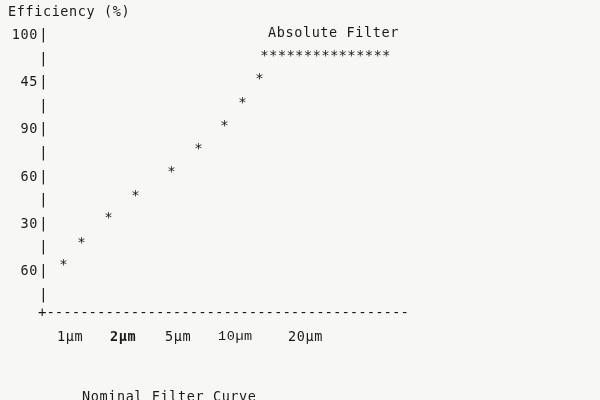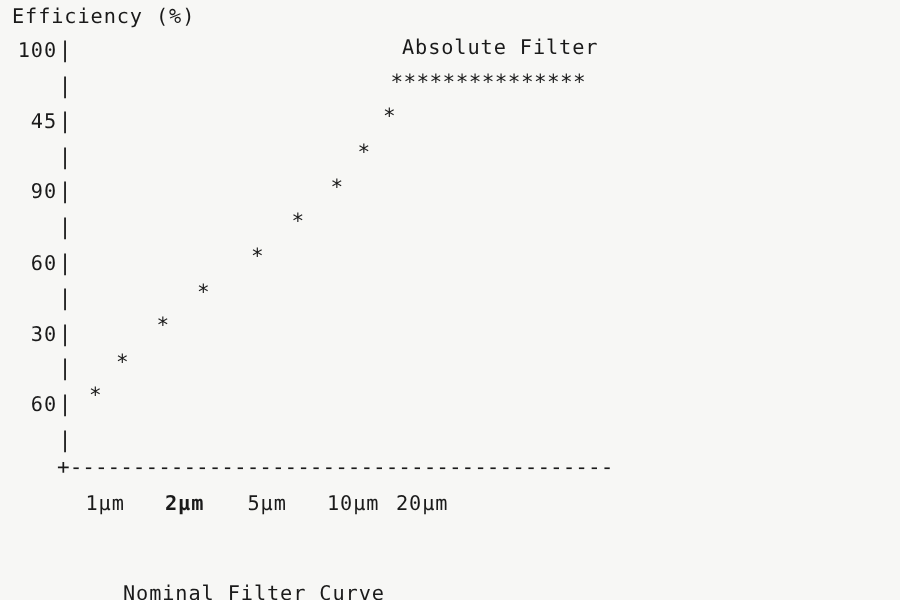--- a/index.html
+++ b/index.html
@@ -206,19 +206,19 @@
       <span class="marker marker-absolute" style="left: 373.1px; top: 48px; color: rgb(26, 26, 26);">*</span>
       <span class="marker marker-absolute" style="left: 381.8px; top: 48px; color: rgb(26, 26, 26);">*</span>
     </div>
 
   <div class="mono" id="x-axis-line">+-------------------------------------------</div>
 
   <div id="x-tick-labels">
       <span class="x-tick-label" style="left: 57px;">1µm</span>
       <span class="x-tick-label" style="left: 110px; font-weight: bold;">2µm</span>
       <span class="x-tick-label" style="left: 165px;">5µm</span>
-      <span class="x-tick-label" style="left: 218px;">10µm</span>
-      <span class="x-tick-label" style="left: 264px;">20µm</span>
+      <span class="x-tick-label" style="left: 218px; font-family: Liberation Mono, monospace;">10µm</span>
+      <span class="x-tick-label" style="left: 288px;">20µm</span>
     </div>
 
   <div class="mono" id="plot-caption">Nominal Filter Curve</div>
 
 </div>
 
 </body></html>

